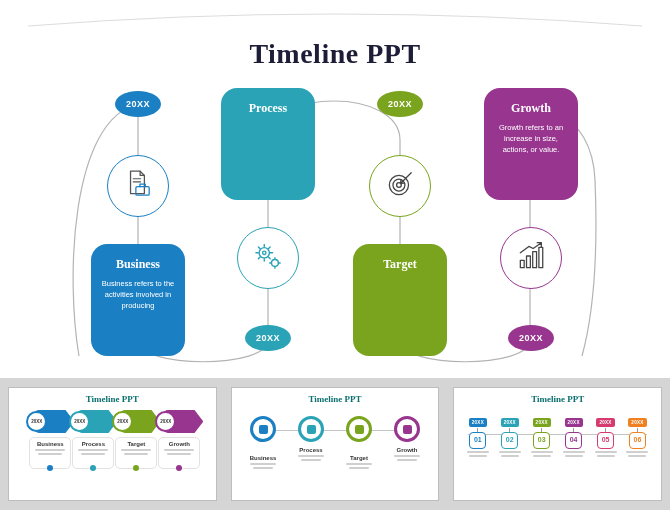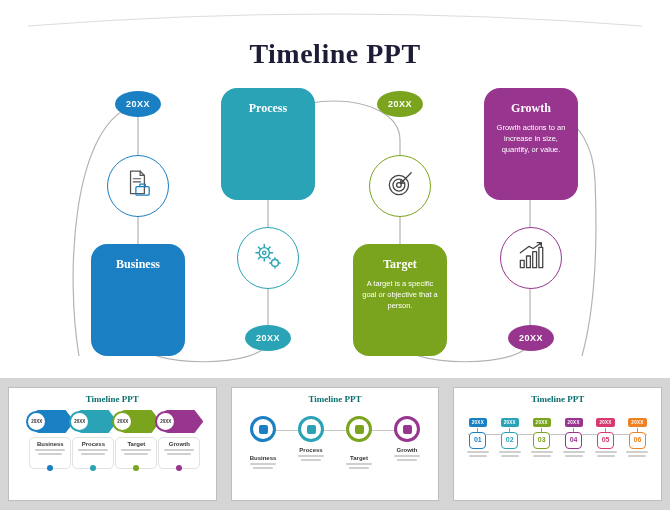--- a/index.html
+++ b/index.html
@@ -161,31 +161,31 @@
         <rect x="10.8" y="15" width="3.6" height="11"></rect>
         <rect x="16.6" y="11" width="3.6" height="15"></rect>
         <rect x="22.4" y="7" width="3.6" height="19"></rect>
         <path d="M5 12 L 13 6 L 17 8 L 24.5 2.8 M20.8 2.5 h3.9 v3.7"></path>
       </svg>
     </span>
   </div>
 
   <div class="card bg-blue" style="left:91px; top:244px;">
     <h3>Business</h3>
+    <p>Business refers to the activities involved in producing</p>
   </div>
   <div class="card bg-teal" style="left:221px; top:88px;">
     <h3>Process</h3>
   </div>
   <div class="card bg-green" style="left:353px; top:244px;">
     <h3>Target</h3>
-    <p>A target is a specific goal or objective that a person.</p>
   </div>
   <div class="card bg-purple" style="left:484px; top:88px;">
     <h3>Growth</h3>
-    <p>Growth actions to an increase in size, quantity, or value.</p>
+    <p>Growth refers to an increase in size, actions, or value.</p>
   </div>
 </div>
 
 <div class="strip">
 
   <div class="thumb">
     <div class="thumb-title">Timeline PPT</div>
     <div class="t1-row">
       <div class="t1-item">
         <div class="t1-ribbon bg-blue"></div>

